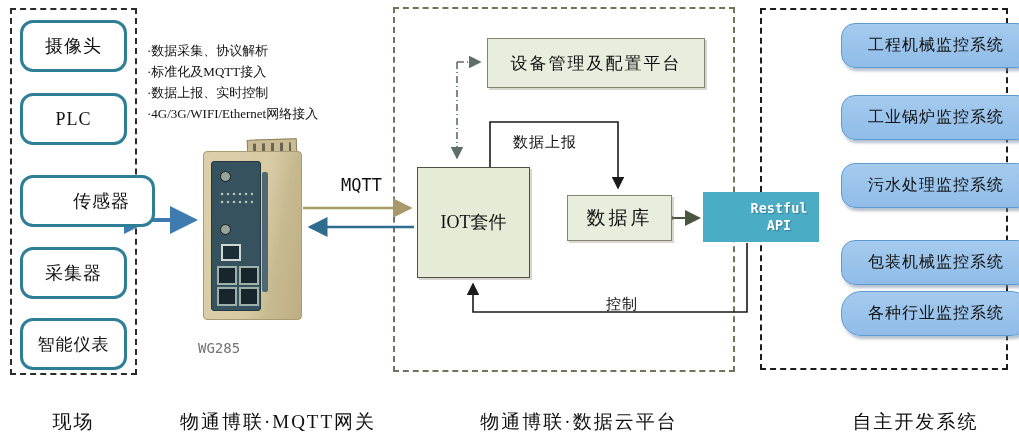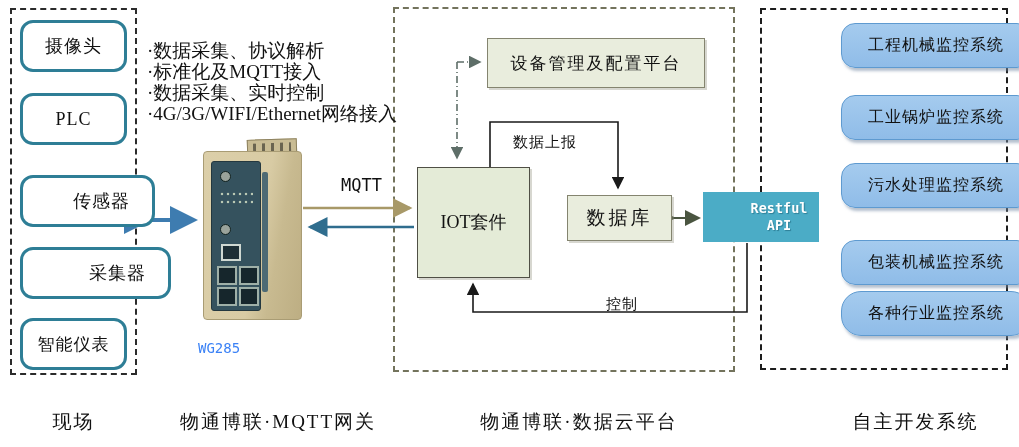--- a/index.html
+++ b/index.html
@@ -14,21 +14,21 @@
   .frame-systems{left:760px;top:8px;width:248px;height:362px;border:2px dashed #1c1c1c;}
   
   svg.lines{position:absolute;left:0;top:0;z-index:2;}
   
   .field-box{
     position:absolute;left:20px;width:101px;height:46px;background:#ffffff;
     border:3px solid #2e7e96;border-radius:13px;display:flex;align-items:center;justify-content:center;
     font-size:18px;letter-spacing:1px;z-index:3;
   }
   
-  .features{position:absolute;left:147px;top:40px;z-index:3;font-size:19px;line-height:21px;white-space:nowrap;}
+  .features{position:absolute;left:147px;top:40px;z-index:3;font-size:13px;line-height:21px;white-space:nowrap;}
   
   .gbox{
     position:absolute;box-sizing:border-box;background:#e9eddd;border:1.5px solid #84846f;
     display:flex;align-items:center;justify-content:center;z-index:3;
     box-shadow:2px 2px 0 rgba(140,140,120,0.35);
   }
   .gbox-mgmt{left:487px;top:38px;width:218px;height:50px;font-size:17px;letter-spacing:2px;}
   .gbox-iot{left:417px;top:167px;width:113px;height:111px;font-size:18px;flex-direction:column;line-height:29px;background:#e4ebd7;border-color:#4f4f45;}
   .gbox-db{left:567px;top:195px;width:105px;height:46px;font-size:19px;letter-spacing:3px;}
   
@@ -41,21 +41,21 @@
   
   .sys-box{
     position:absolute;left:793px;width:190px;height:45px;box-sizing:border-box;
     background:linear-gradient(180deg,#a5cbee 0%,#8fbce8 100%);
     border:1.5px solid #5e9ad0;border-radius:14px;display:flex;align-items:center;justify-content:center;
     font-size:16px;letter-spacing:1px;z-index:3;box-shadow:2px 3px 3px rgba(120,140,165,0.55);margin-left:48px;
   }
   
   .lbl{position:absolute;z-index:4;white-space:nowrap;}
   .lbl-mqtt{left:327px;top:175px;font-size:17px;font-family:"DejaVu Sans Mono","Liberation Mono",monospace;padding-left:14px;}
-  .lbl-model{left:198px;top:340px;font-size:14px;font-family:"DejaVu Sans Mono","Liberation Mono",monospace;color:#3b82f6;}
+  .lbl-model{left:198px;top:340px;font-size:14px;font-family:"DejaVu Sans Mono","Liberation Mono",monospace;color:#737373;}
   .lbl-report{left:513px;top:133px;font-size:15px;letter-spacing:1px;}
   .lbl-control{left:606px;top:295px;font-size:15px;letter-spacing:1px;}
   
   .caption{position:absolute;top:409px;font-size:19px;letter-spacing:2px;text-align:center;z-index:3;}
   .cap-field{left:10px;width:127px;}
   .cap-gateway{left:158px;width:240px;}
   .cap-cloud{left:448px;width:262px;}
   .cap-systems{left:838px;width:155px;}
   
   .device{position:absolute;left:195px;top:138px;width:112px;height:186px;z-index:3;}
@@ -125,31 +125,31 @@
 
   <div class="field-box" style="top:20px;">
       <span>摄像头</span>
     </div>
   <div class="field-box" style="top:93px;">
       <span>PLC</span>
     </div>
   <div class="field-box" style="top:175px;padding-left:28px;">
       <span>传感器</span>
     </div>
-  <div class="field-box" style="top:247px;padding-left:44px;">
+  <div class="field-box" style="top:247px;">
       <span>采集器</span>
     </div>
   <div class="field-box" style="top:318px;font-size:17px;">
       <span>智能仪表</span>
     </div>
 
   <div class="features">
     <div>·数据采集、协议解析</div>
     <div>·标准化及MQTT接入</div>
-    <div>·数据采集、实时控制</div>
+    <div>·数据上报、实时控制</div>
     <div>·4G/3G/WIFI/Ethernet网络接入</div>
   </div>
 
   <div class="device">
     <div class="dev-topconn"></div>
     <div class="dev-body">
       <div class="dev-panel">
         <div class="dev-ant dev-ant1"></div>
         <div class="dev-leds"></div>
         <div class="dev-ant dev-ant2"></div>

